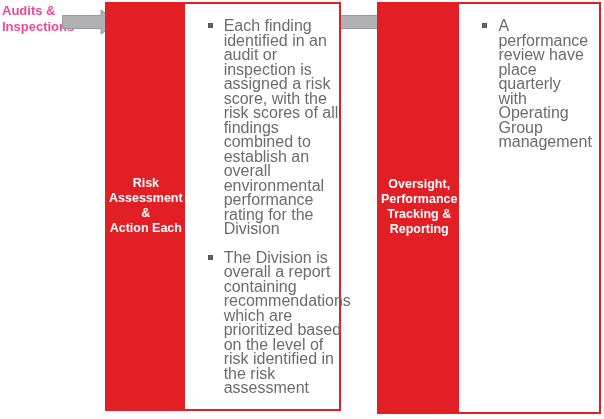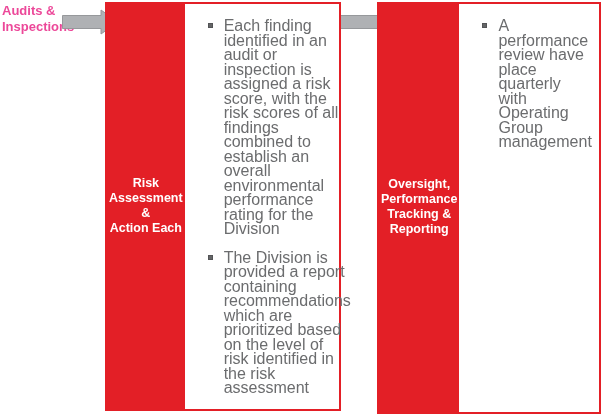--- a/index.html
+++ b/index.html
@@ -64,21 +64,21 @@
   </div>
 
   <div class="box box-1">
     <div class="box-header">
       <span>Risk Assessment &amp;</span>
       <span>Action Each</span>
     </div>
     <div class="box-body">
       <ul class="bullets">
           <li>Each finding identified in an audit or inspection is assigned a risk score, with the risk scores of all findings combined to establish an overall environmental performance rating for the Division</li>
-          <li>The Division is provided a report containing recommendations which are prioritized based on the level of risk identified in the risk assessment</li>
+          <li>The Division is overall a report containing recommendations which are prioritized based on the level of risk identified in the risk assessment</li>
         </ul>
     </div>
   </div>
 
   <div class="box box-2">
     <div class="box-header">
       <span>Oversight,</span>
       <span>Performance Tracking &amp; Reporting</span>
     </div>
     <div class="box-body">

